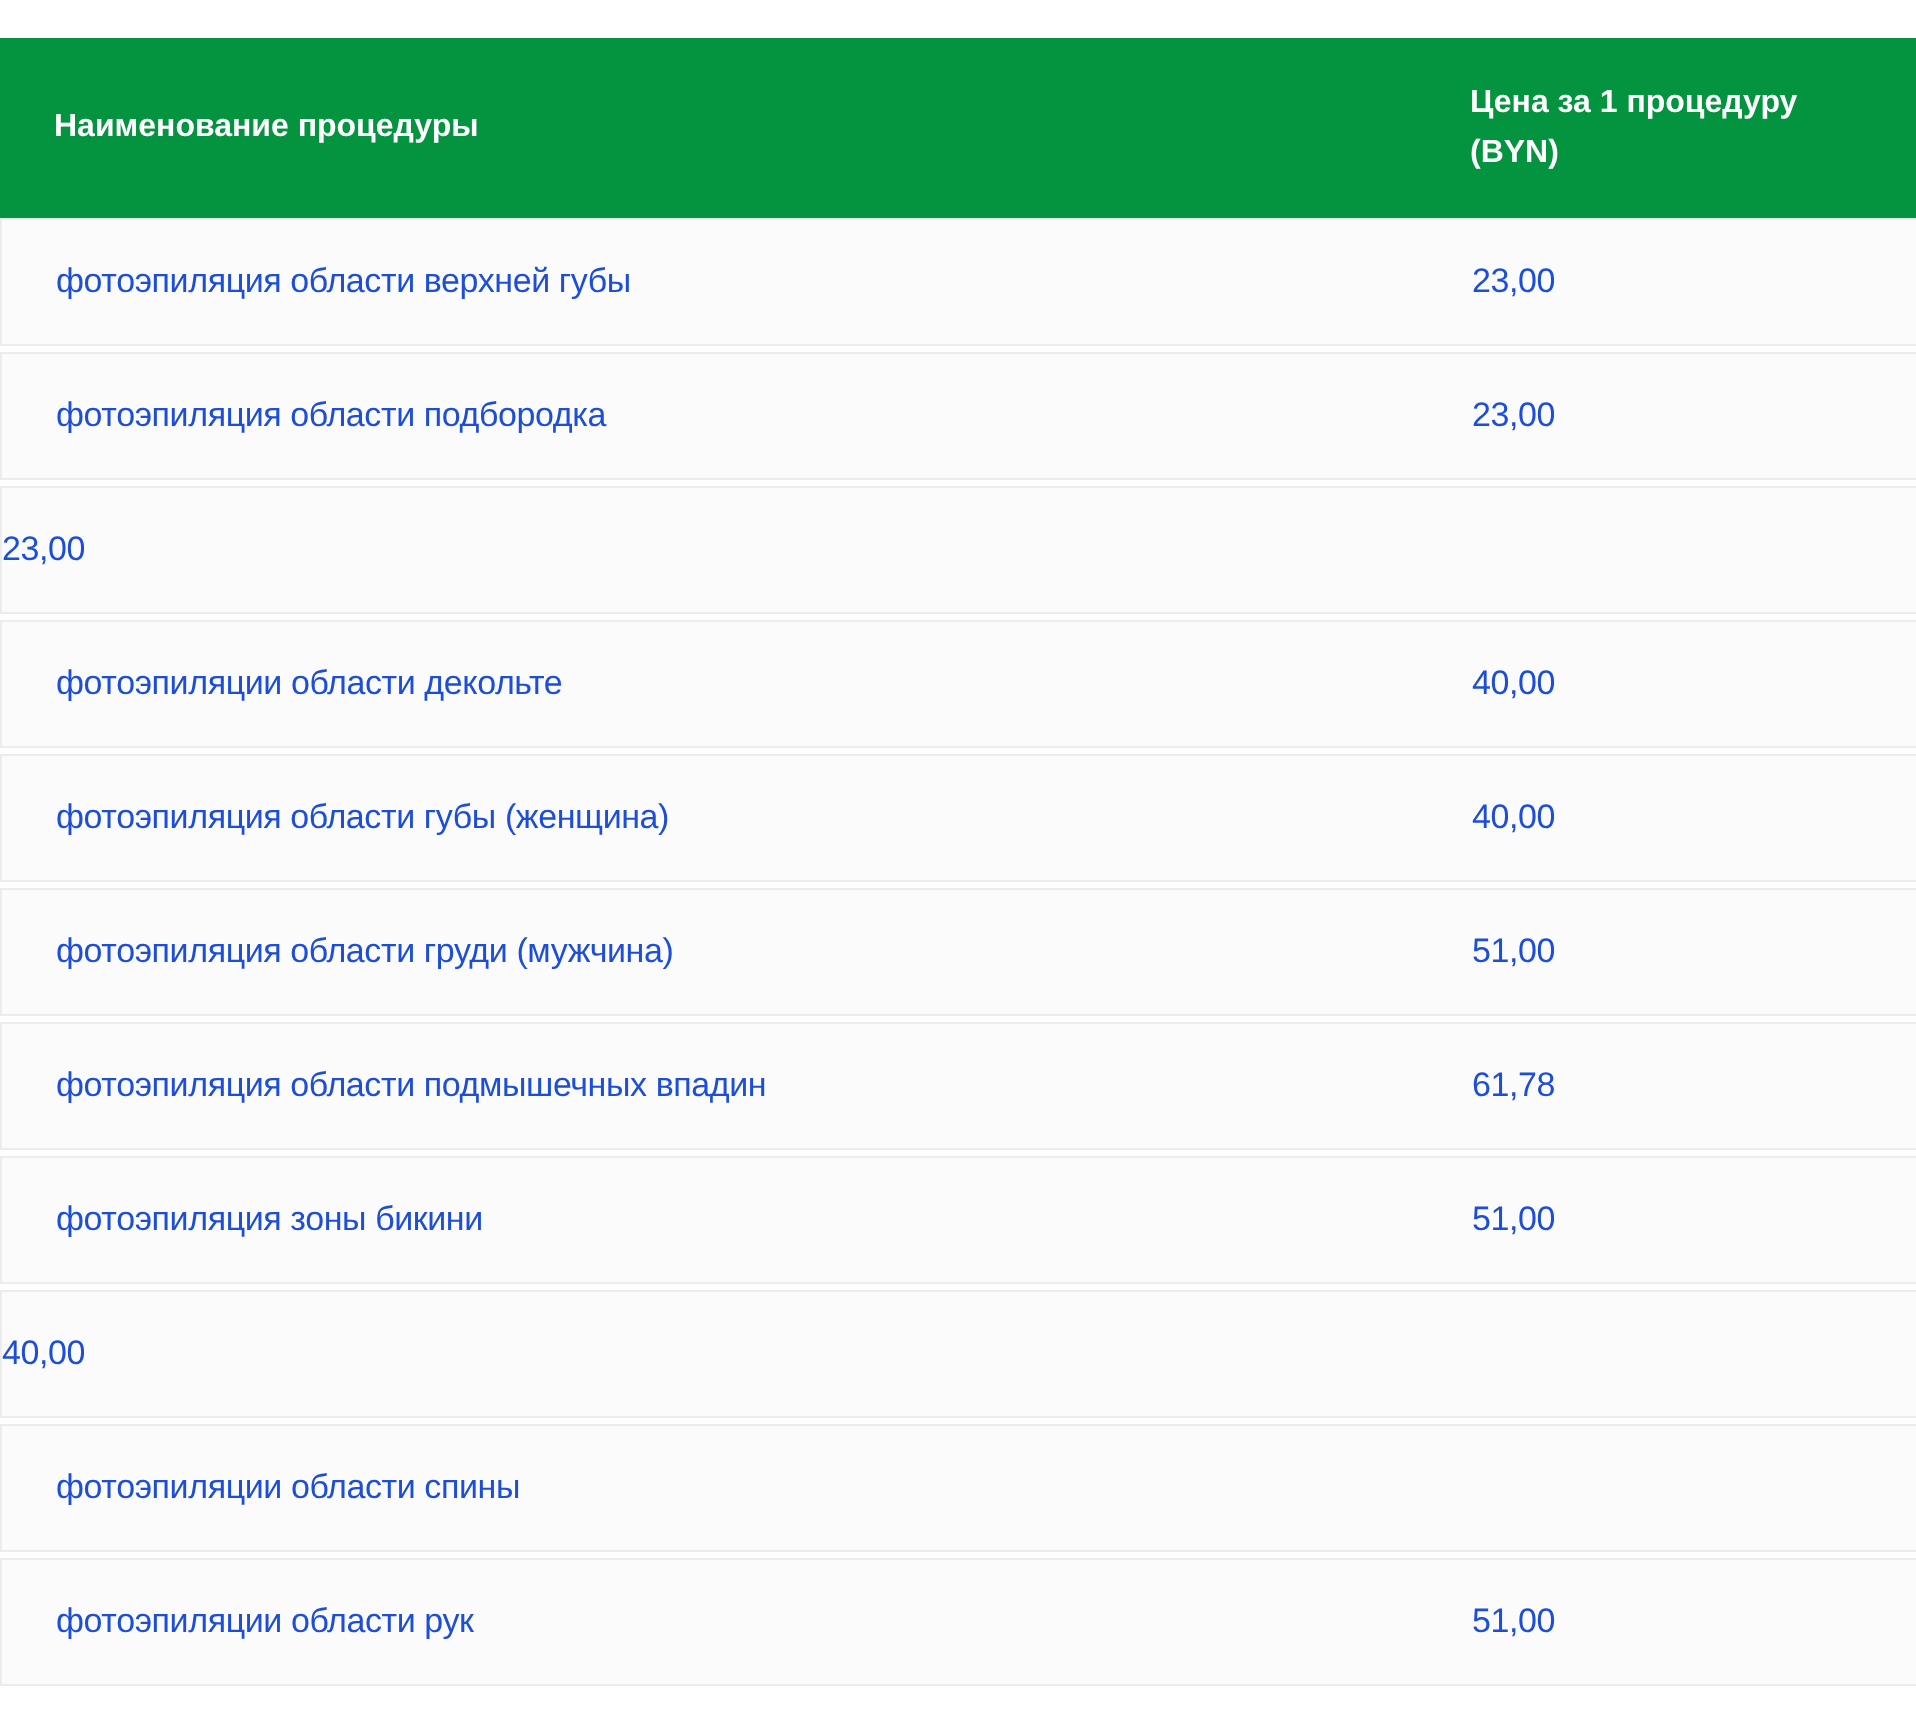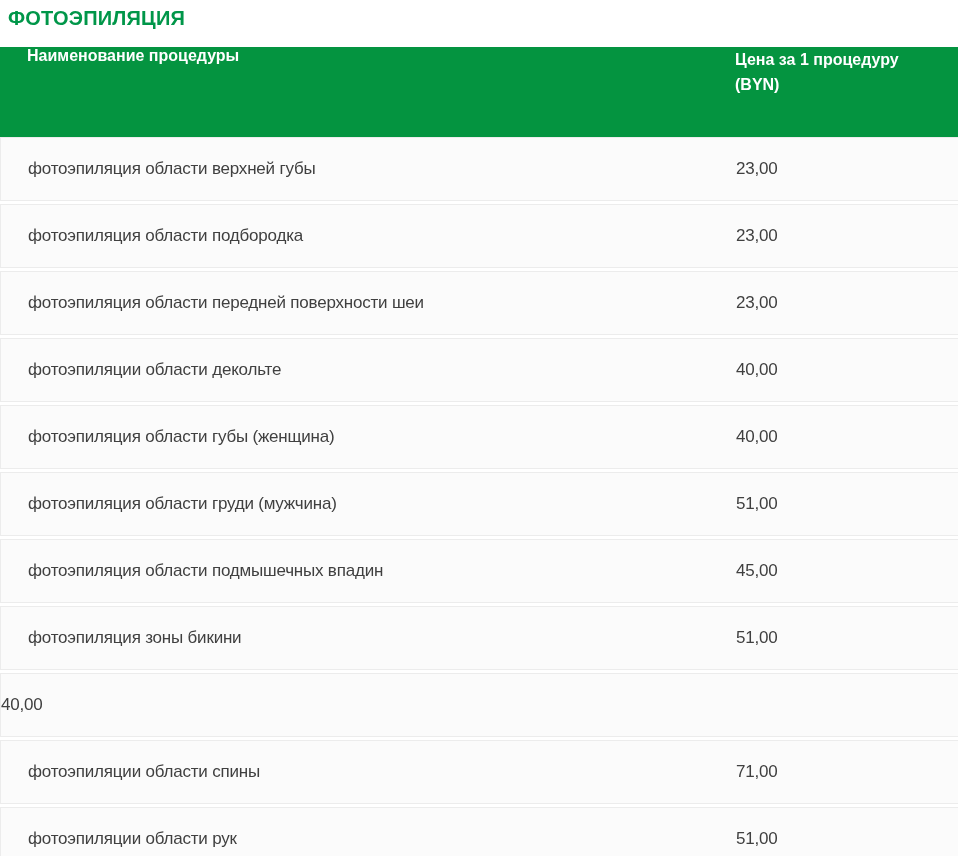--- a/index.html
+++ b/index.html
@@ -21,21 +21,21 @@
     letter-spacing: 0.2px;
     color: var(--title-green, #009649);
     text-transform: uppercase;
   }
   .price-table {
     margin-top: 19px;
     width: 958px;
   }
   .thead {
     display: flex;
-    align-items: flex-start;
+    align-items: center;
     height: 90px;
     background: var(--header-green, #049440);
     color: #ffffff;
     font-size: 16px;
     font-weight: 700;
   }
   .col-name {
     width: 708px;
     padding-left: 27px;
     flex: 0 0 auto;
@@ -51,82 +51,79 @@
     display: flex;
     align-items: center;
     height: 64px;
     box-sizing: border-box;
     margin-bottom: 3px;
     background: #fbfbfb;
     border: 1px solid #ececec;
     border-right: none;
     font-size: 17px;
     letter-spacing: -0.2px;
-    color: #404040;
+    color: #1d4ed8;
   }
 </style>
 </head>
 <body>
 
 <div class="page">
-  <h2 class="page-title">ФОТОЭПИЛЯЦИЯ</h2>
 
   <div class="price-table">
     <div class="thead">
       <div class="col-name">Наименование процедуры</div>
       <div class="col-price">Цена за 1 процедуру (BYN)</div>
     </div>
     <div class="tbody" id="rows">
   <div class="tr">
     <div class="col-name">фотоэпиляция области верхней губы</div>
     <div class="col-price">23,00</div>
   </div>
 
   <div class="tr">
     <div class="col-name">фотоэпиляция области подбородка</div>
     <div class="col-price">23,00</div>
   </div>
 
   <div class="tr">
-    <div class="col-name">фотоэпиляция области передней поверхности шеи</div>
     <div class="col-price">23,00</div>
   </div>
 
   <div class="tr">
     <div class="col-name">фотоэпиляции области декольте</div>
     <div class="col-price">40,00</div>
   </div>
 
   <div class="tr">
     <div class="col-name">фотоэпиляция области губы (женщина)</div>
     <div class="col-price">40,00</div>
   </div>
 
   <div class="tr">
     <div class="col-name">фотоэпиляция области груди (мужчина)</div>
     <div class="col-price">51,00</div>
   </div>
 
   <div class="tr">
     <div class="col-name">фотоэпиляция области подмышечных впадин</div>
-    <div class="col-price">45,00</div>
+    <div class="col-price">61,78</div>
   </div>
 
   <div class="tr">
     <div class="col-name">фотоэпиляция зоны бикини</div>
     <div class="col-price">51,00</div>
   </div>
 
   <div class="tr">
     <div class="col-price">40,00</div>
   </div>
 
   <div class="tr">
     <div class="col-name">фотоэпиляции области спины</div>
-    <div class="col-price">71,00</div>
   </div>
 
   <div class="tr">
     <div class="col-name">фотоэпиляции области рук</div>
     <div class="col-price">51,00</div>
   </div>
 </div>
   </div>
 </div>
 

